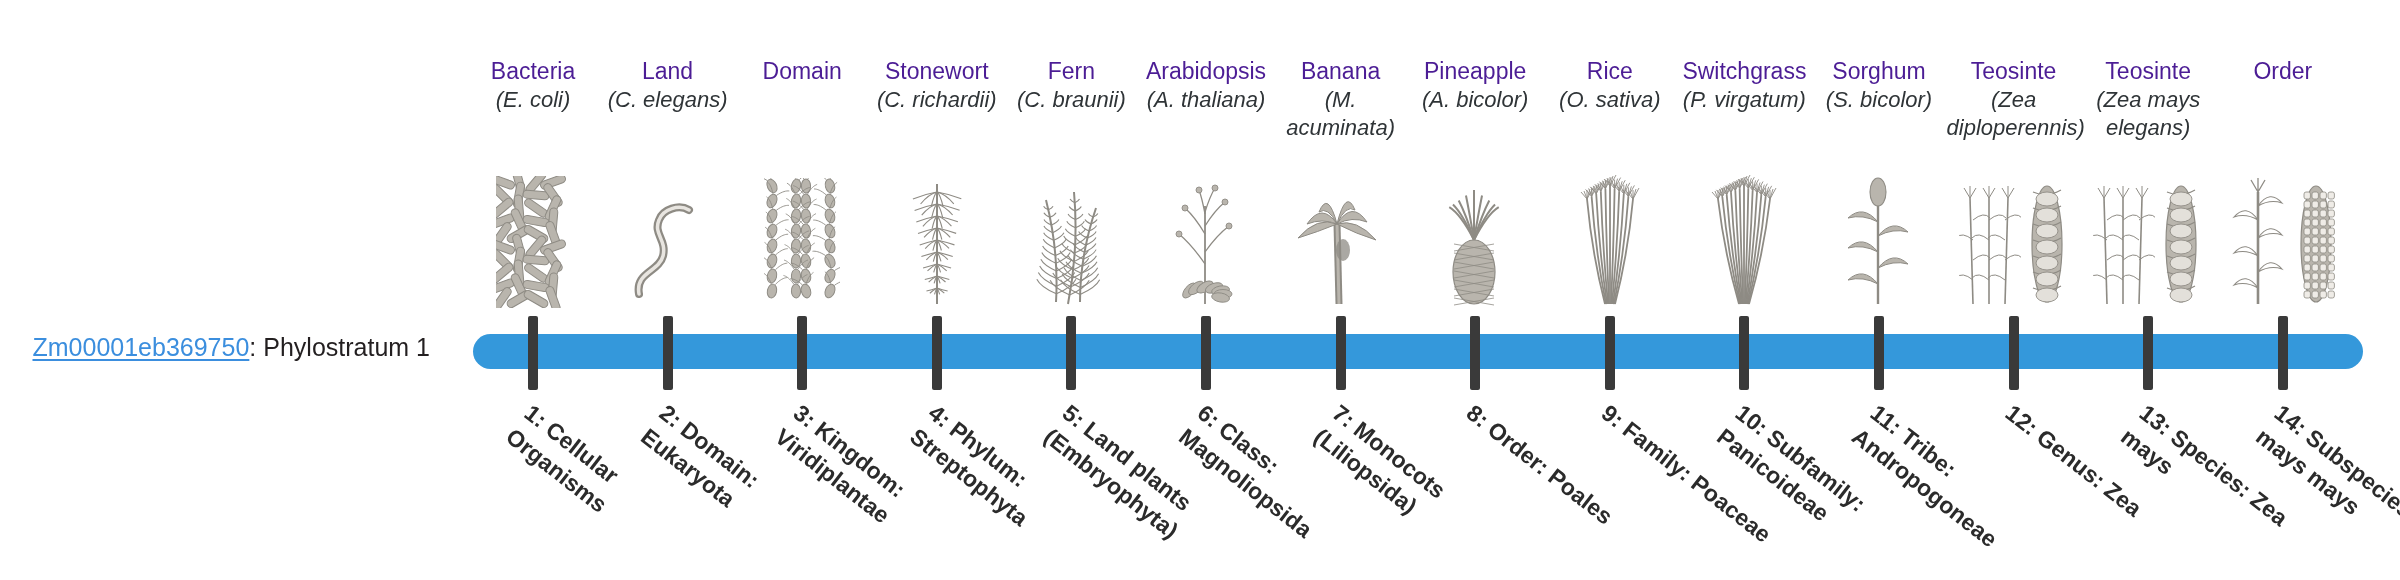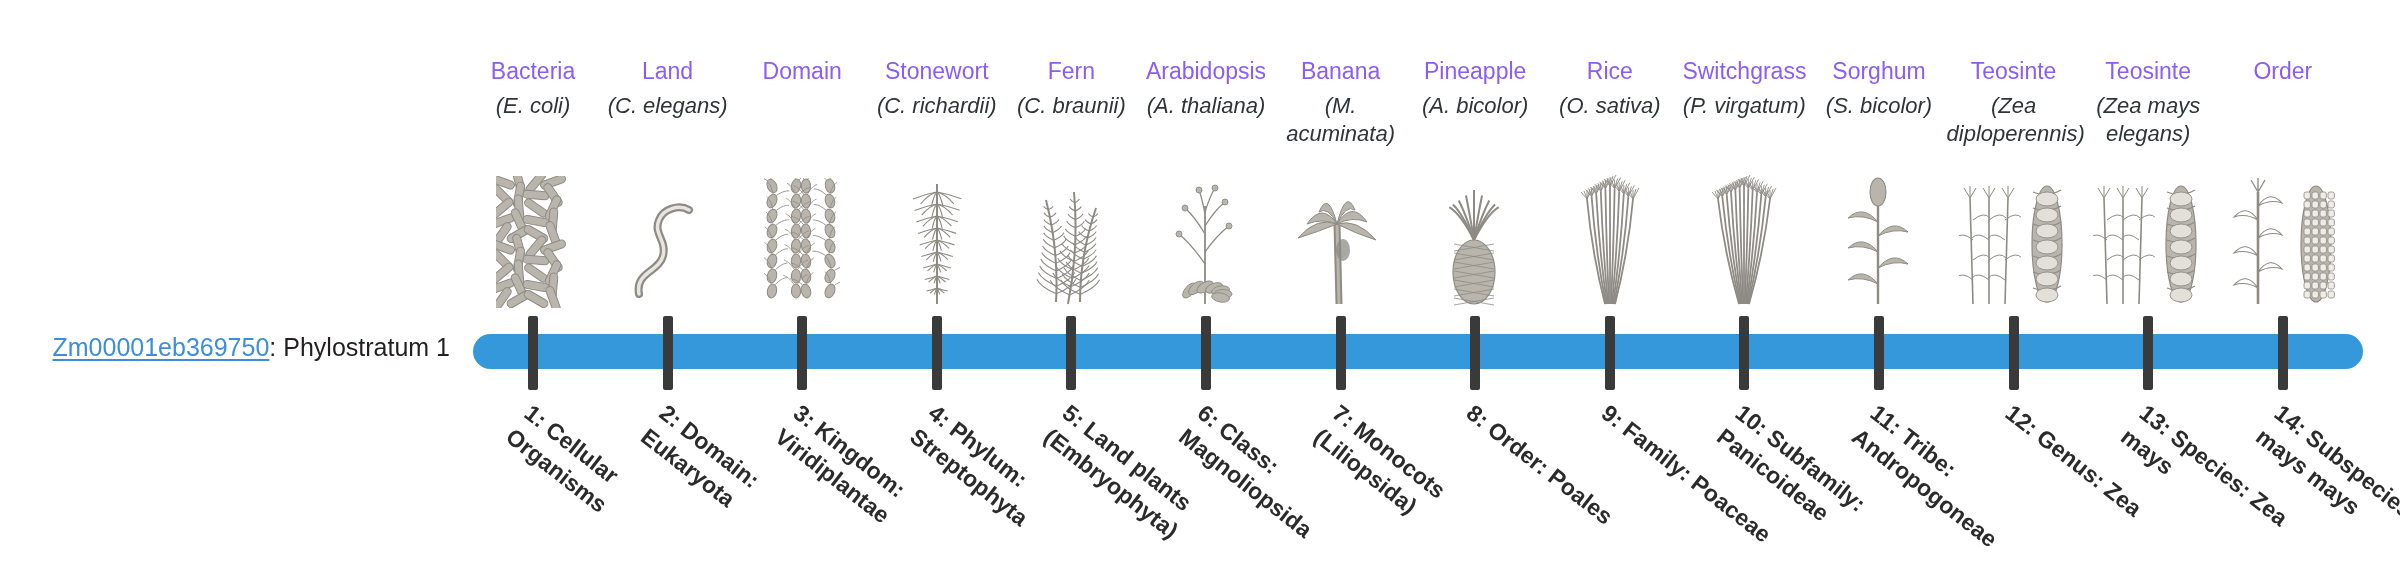--- a/index.html
+++ b/index.html
@@ -20,21 +20,20 @@
   #gene-label {
     position: absolute;
     left: 0px;
     top: 332px;
     width: 430px;
     text-align: right;
     font-size: 25px;
     line-height: 30px;
     white-space: nowrap;
     color: #231f20;
-    margin-left: 20px;
   }
   #gene-label .gene-link {
     color: #3b8ede;
     text-decoration: underline;
     text-underline-offset: 3px;
   }
 
   
   #timeline {
     position: absolute;
@@ -74,29 +73,28 @@
   .species-caption {
     position: absolute;
     left: -67px;
     top: 56px;
     width: 134px;
     text-align: center;
   }
   .common-name {
     font-size: 23px;
     line-height: 30px;
-    color: #8b5cf6;
+    color: #4c1d95;
     white-space: nowrap;
   }
   .latin-name {
     font-size: 22px;
     line-height: 28px;
     font-style: italic;
     color: #2f3437;
-    margin-top: 6px;
   }
 
   
   .organism {
     position: absolute;
     left: -62px;
     top: 168px;
     width: 124px;
     height: 140px;
     display: flex;

